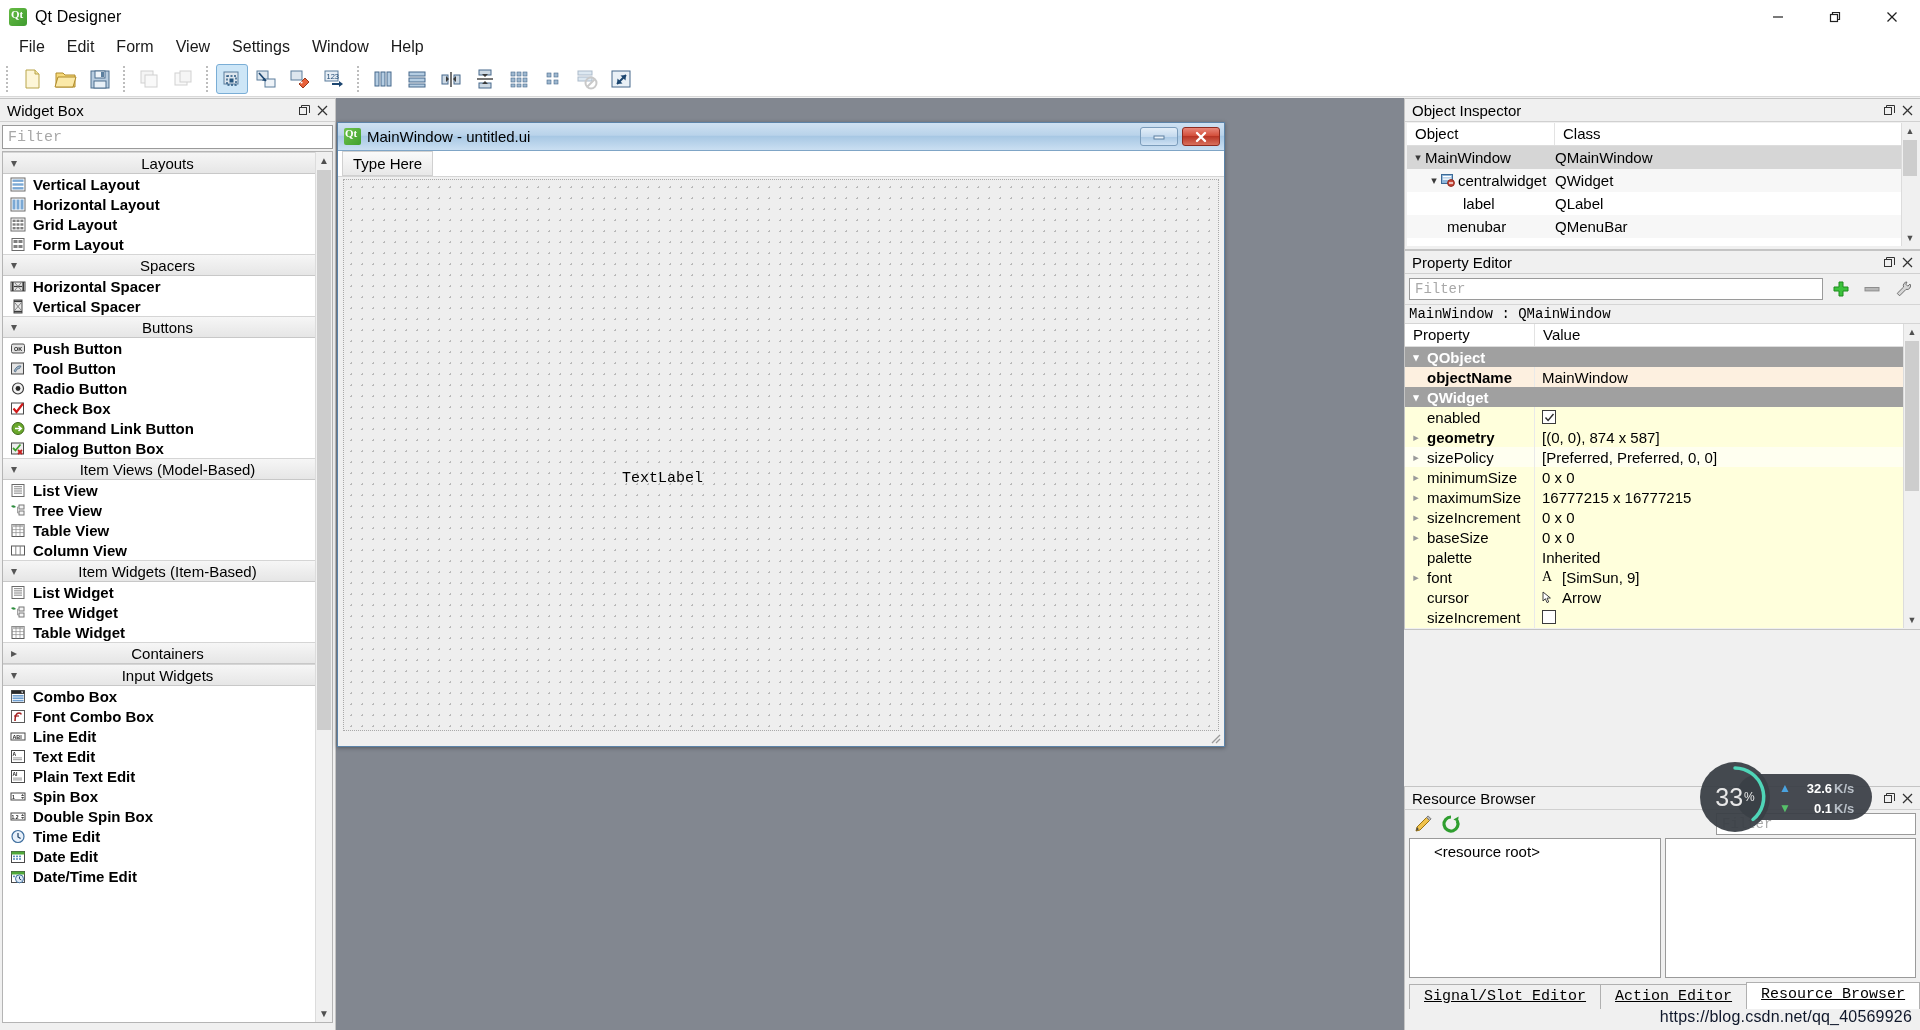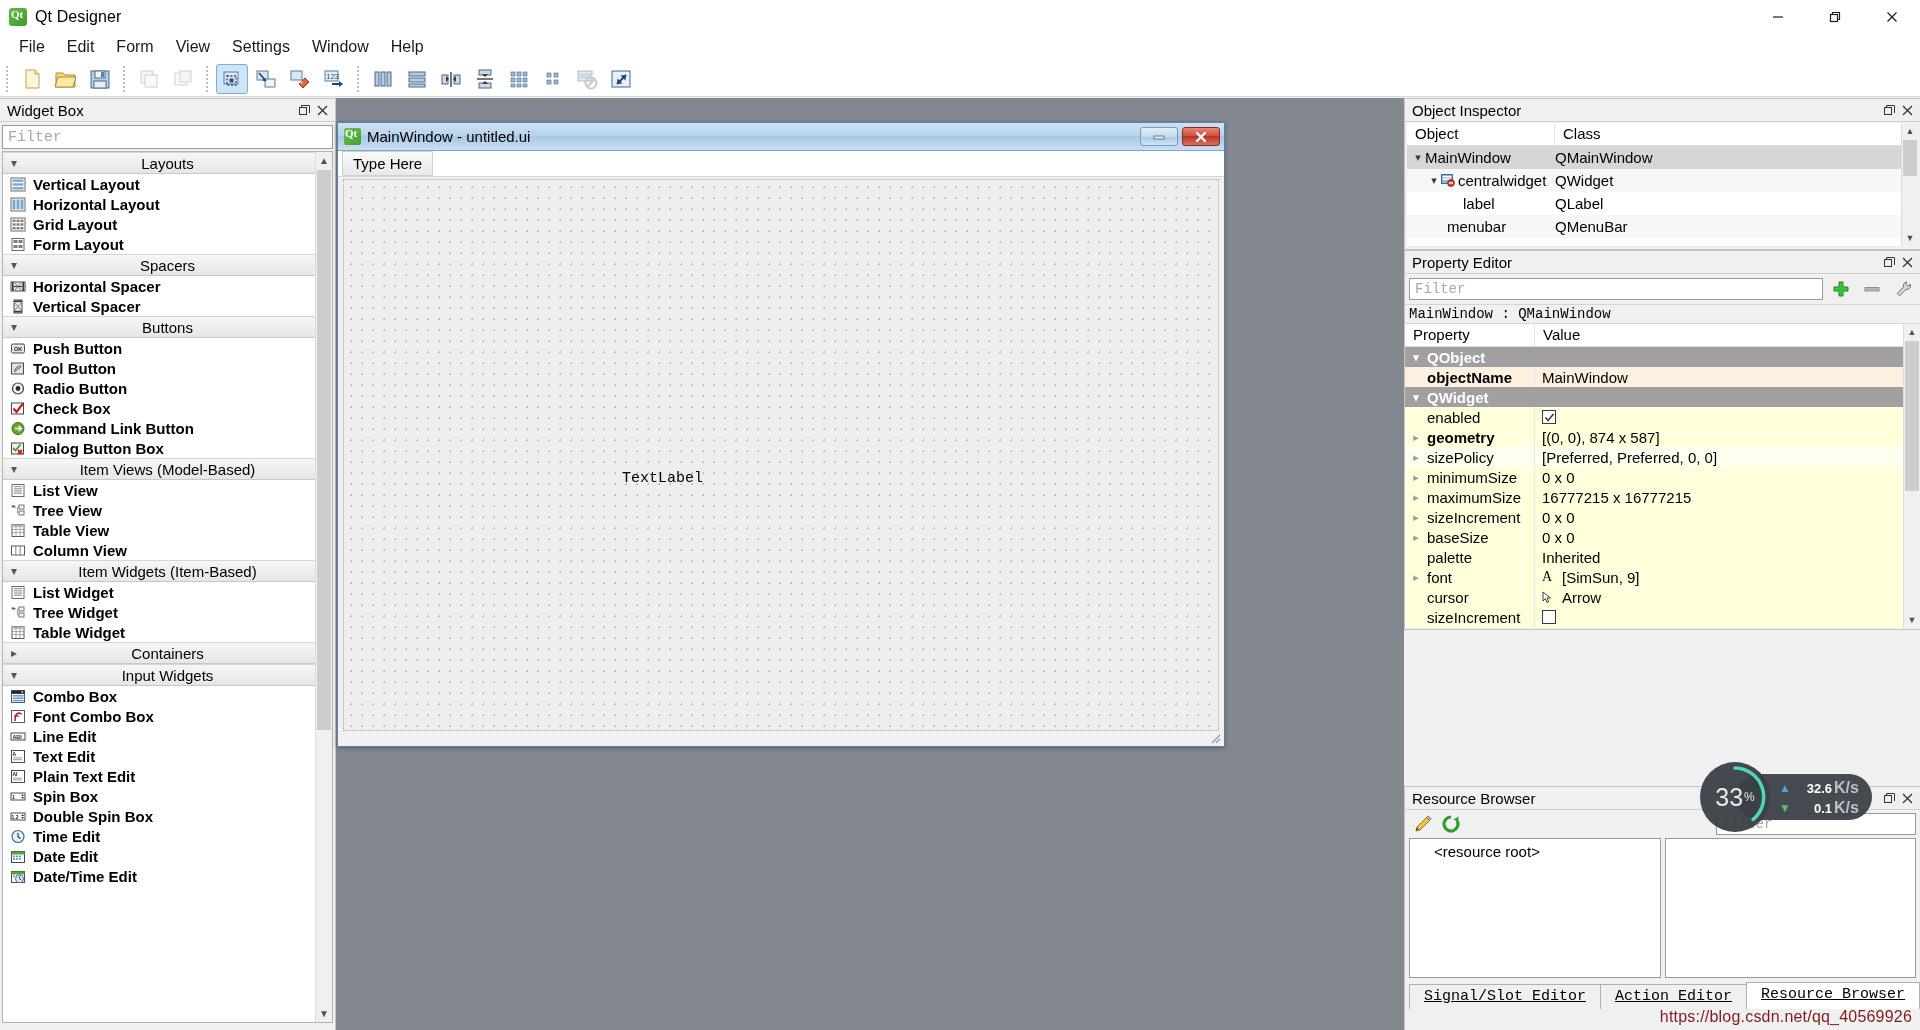--- a/index.html
+++ b/index.html
@@ -370,26 +370,26 @@
   .ns-pct sup { font-size: 12px; margin-left: 1px; }
   .ns-rows {
     position: absolute; left: 78px; top: 16px; width: 92px;
     color: #fff; font-size: 13px; font-weight: bold;
   }
   .ns-row { display: flex; align-items: center; height: 20px; }
   .ns-arrow { width: 14px; text-align: center; font-size: 12px; }
   .ns-up { color: #4aa3e0; }
   .ns-dn { color: #56c16a; }
   .ns-val { flex: 1; text-align: right; }
-  .ns-unit { color: #b9c0c8; font-size: 16px; margin-left: 2px; width: 36px; }
+  .ns-unit { color: #b9c0c8; font-size: 13px; margin-left: 2px; width: 36px; }
 
   
   #watermark {
     position: absolute; right: 8px; bottom: 4px;
-    color: #7f1d1d; font-size: 16px;
+    color: #0f172a; font-size: 16px;
     letter-spacing: .2px;
   }
 </style>
 </head>
 <body>
 
 <div id="app">
 
   <div class="titlebar">
     <div class="app-icon">

